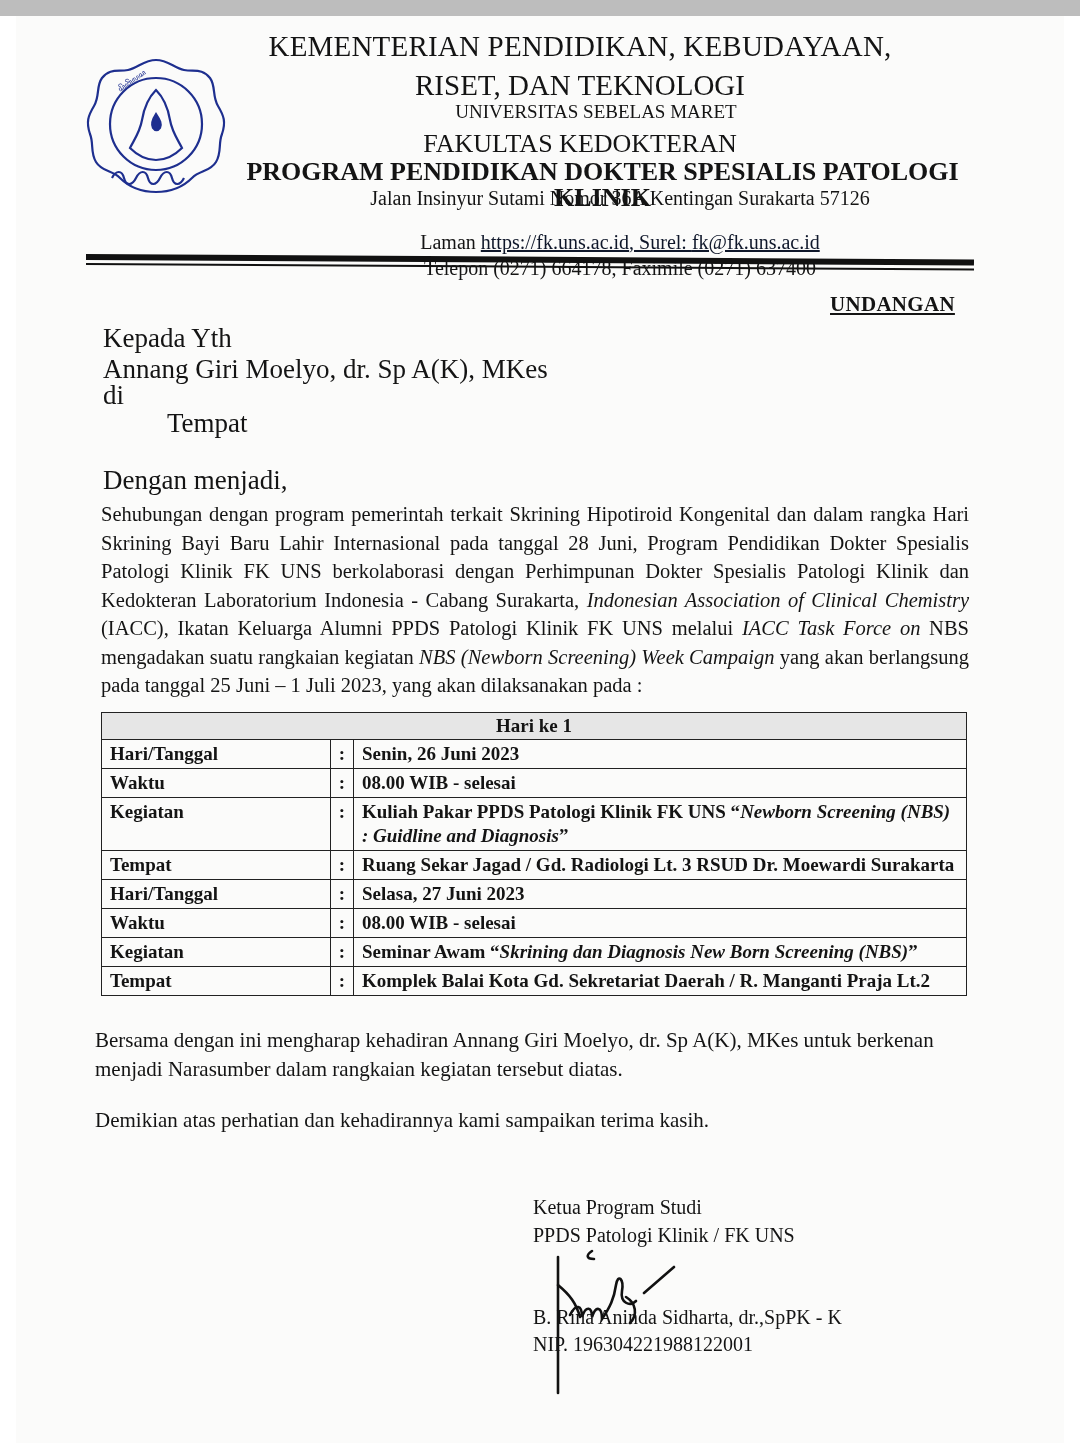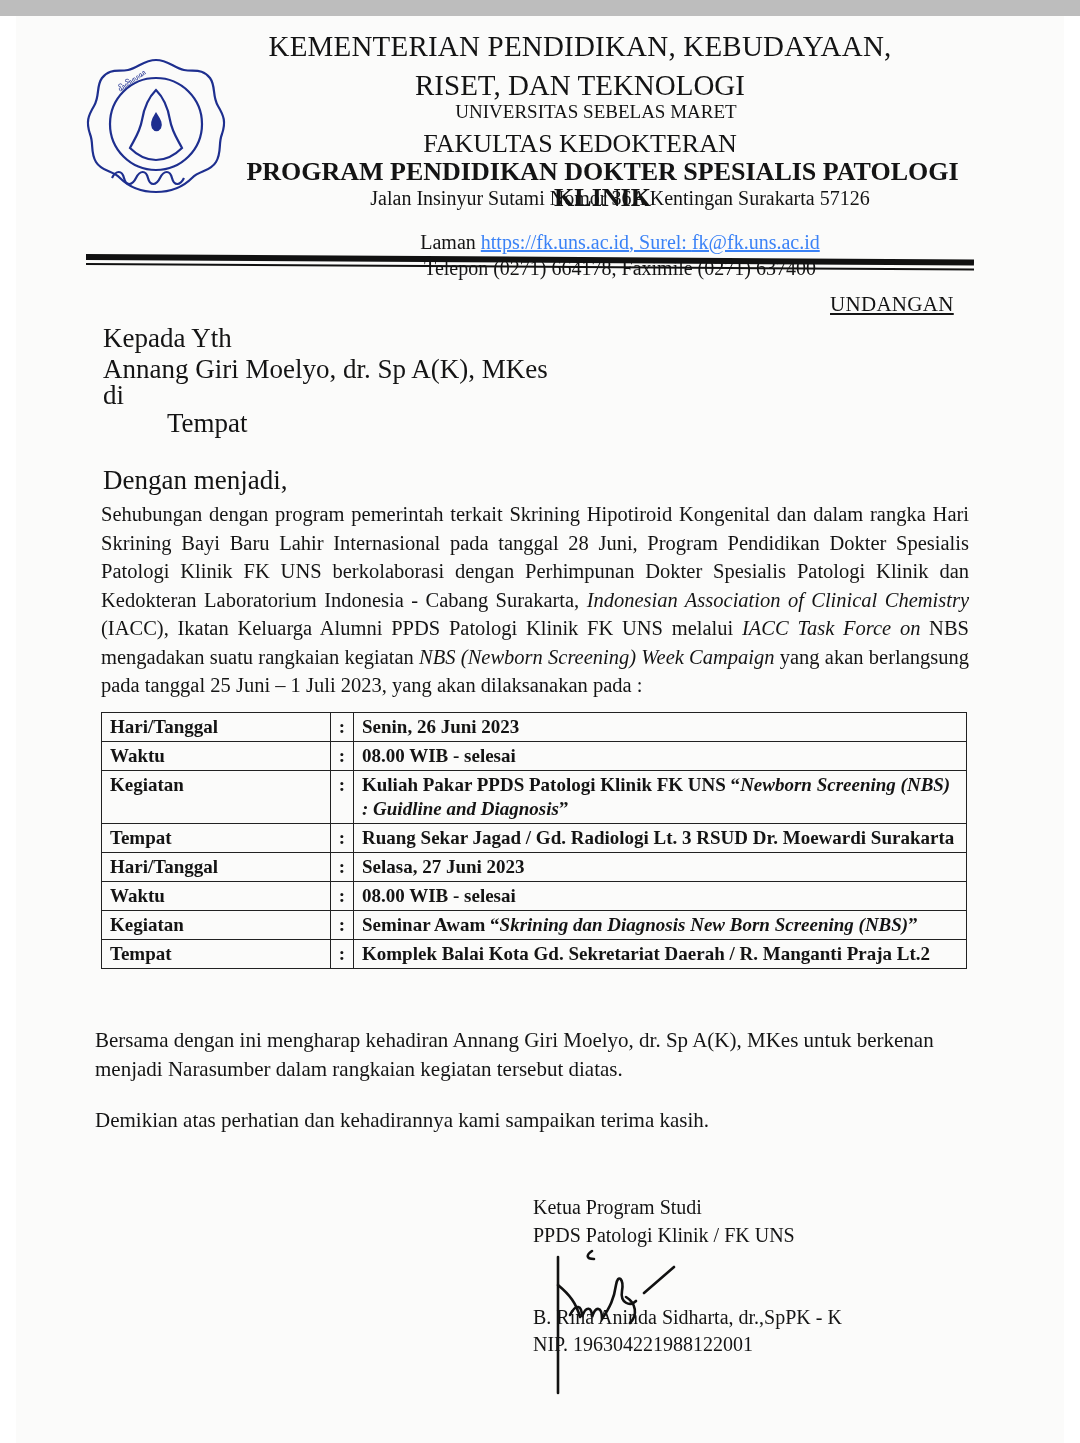--- a/index.html
+++ b/index.html
@@ -20,26 +20,26 @@
     .logo { position: absolute; left: 82px; top: 52px; width: 148px; height: 148px; }
     .lh-line { position: absolute; left: 0; width: 1080px; text-align: center; line-height: 1; }
     .lh1 { top: 32px; font-size: 29px; left: 170px; width: 820px; letter-spacing: 0.2px; }
     .lh2 { top: 71px; font-size: 29px; left: 170px; width: 820px; }
     .lh3 { top: 102px; font-size: 19px; left: 186px; width: 820px; }
     .lh4 { top: 131px; font-size: 26px; left: 170px; width: 820px; }
     .lh5 { top: 159px; font-size: 26px; left: 220px; width: 765px; font-weight: bold; }
     .lh6 { top: 188px; font-size: 20px; left: 360px; width: 520px; }
     .lh7 { top: 210px; font-size: 20px; left: 360px; width: 520px; margin-top: 48px; }
     .lh8 { top: 232px; font-size: 20px; left: 360px; width: 520px; }
-    .lh8 .link { text-decoration: underline; color: #3b82f6; }
+    .lh8 .link { text-decoration: underline; color: #0f172a; }
     .rule-thick { position: absolute; left: 86px; top: 254px; width: 888px; height: 6px; background: #111; transform: rotate(0.35deg); transform-origin: left; }
     .rule-thin { position: absolute; left: 86px; top: 263px; width: 888px; height: 2px; background: #111; transform: rotate(0.35deg); transform-origin: left; }
 
     .title {
-      position: absolute; left: 830px; top: 292px; font-size: 21px; font-weight: normal;
+      position: absolute; left: 830px; top: 292px; font-size: 21px; font-weight: bold;
       text-decoration: underline; letter-spacing: 0.3px;
     }
 
     .t { position: absolute; font-size: 27px; line-height: 1; white-space: nowrap; }
     .recip1 { left: 103px; top: 325px; }
     .recip2 { left: 103px; top: 356px; text-align: right; }
     .recip3 { left: 103px; top: 382px; }
     .recip4 { left: 167px; top: 410px; }
     .greet { left: 103px; top: 467px; }
 
@@ -109,20 +109,23 @@
 <div class="t recip2">Annang Giri Moelyo, dr. Sp A(K), MKes</div>
 <div class="t recip3">di</div>
 <div class="t recip4">Tempat</div>
 
 <div class="t greet">Dengan menjadi,</div>
 
 <div class="para"><span>Sehubungan dengan program pemerintah terkait Skrining Hipotiroid Kongenital dan dalam rangka Hari Skrining Bayi Baru Lahir Internasional pada tanggal 28 Juni, Program Pendidikan Dokter Spesialis Patologi Klinik FK UNS berkolaborasi dengan Perhimpunan Dokter Spesialis Patologi Klinik dan Kedokteran Laboratorium Indonesia - Cabang Surakarta, </span><i>Indonesian Association of Clinical Chemistry</i><span> (IACC), Ikatan Keluarga Alumni PPDS Patologi Klinik FK UNS melalui </span><i>IACC Task Force on</i><span> NBS mengadakan suatu rangkaian kegiatan </span><i>NBS (Newborn Screening) Week Campaign</i><span> yang akan berlangsung pada tanggal 25 Juni – 1 Juli 2023, yang akan dilaksanakan pada :</span></div>
 
 <table class="sched">
   <tbody>
+      <tr class="day">
+        <td colspan="3">Hari ke 1</td>
+      </tr>
   <tr>
         <td class="lbl">Hari/Tanggal</td>
         <td class="colon">:</td>
         <td>Senin, 26 Juni 2023</td>
       </tr>
   <tr>
         <td class="lbl">Waktu</td>
         <td class="colon">:</td>
         <td>08.00 WIB - selesai</td>
       </tr>

